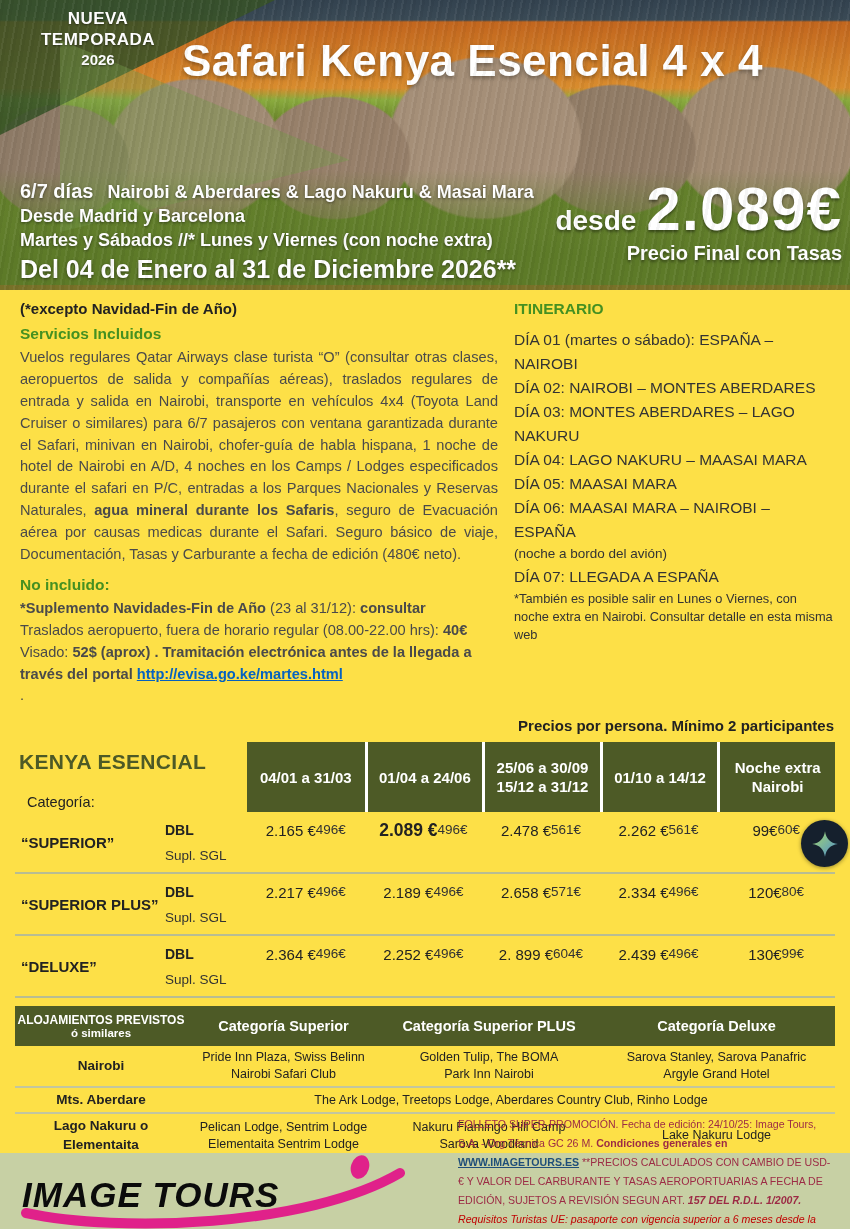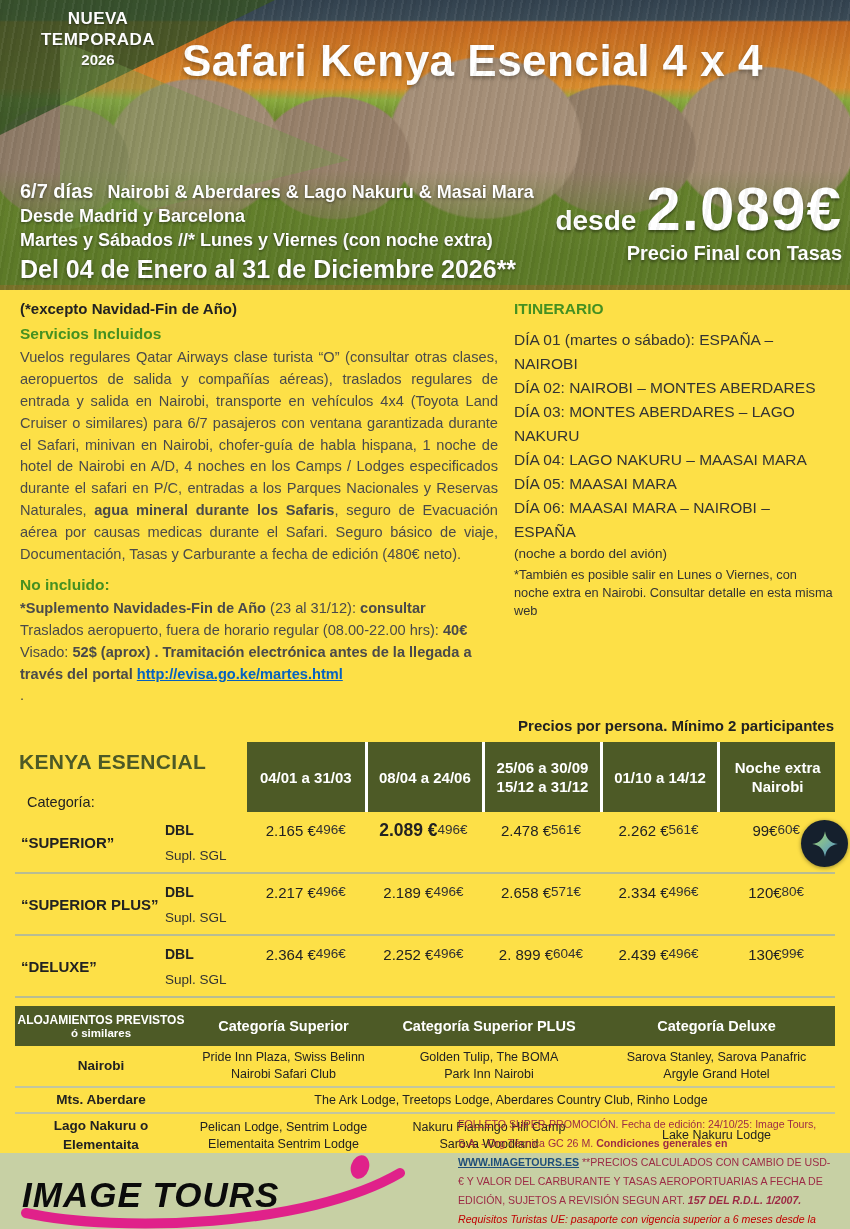--- a/index.html
+++ b/index.html
@@ -156,34 +156,35 @@
     <div class="col-right">
       <h3 class="green itin-head">ITINERARIO</h3>
       <div style="margin-top:10px;"></div>
       <div class="itin-line">DÍA 01 (martes o sábado): ESPAÑA – NAIROBI</div>
       <div class="itin-line">DÍA 02: NAIROBI – MONTES ABERDARES</div>
       <div class="itin-line">DÍA 03: MONTES ABERDARES – LAGO NAKURU</div>
       <div class="itin-line">DÍA 04: LAGO NAKURU – MAASAI MARA</div>
       <div class="itin-line">DÍA 05: MAASAI MARA</div>
       <div class="itin-line">DÍA 06: MAASAI MARA – NAIROBI – ESPAÑA</div>
       <div class="itin-line small">(noche a bordo del avión)</div>
+      <div class="itin-line">DÍA 07: LLEGADA A ESPAÑA</div>
       <div class="itin-foot">*También es posible salir en Lunes o Viernes, con noche extra en Nairobi. Consultar detalle en esta misma web</div>
     </div>
   </div>
 
   <div class="precios-note">Precios por persona. Mínimo 2 participantes</div>
 
   <div class="ptable">
     <div class="pt-grid">
       <div class="pt-corner">
         <div class="pt-title">KENYA ESENCIAL</div>
         <div class="pt-cat">Categoría:</div>
       </div>
       <div class="pt-h">04/01 a 31/03</div>
-      <div class="pt-h">08/04 a 24/06</div>
+      <div class="pt-h">01/04 a 24/06</div>
       <div class="pt-h">25/06 a 30/09
 15/12 a 31/12</div>
       <div class="pt-h">01/10 a 14/12</div>
       <div class="pt-h">Noche extra
 Nairobi</div>
 
       <div class="pt-catcell">“SUPERIOR”</div>
       <div class="pt-sub">
         <span class="l1">DBL</span>
         <span class="l2">Supl. SGL</span>

